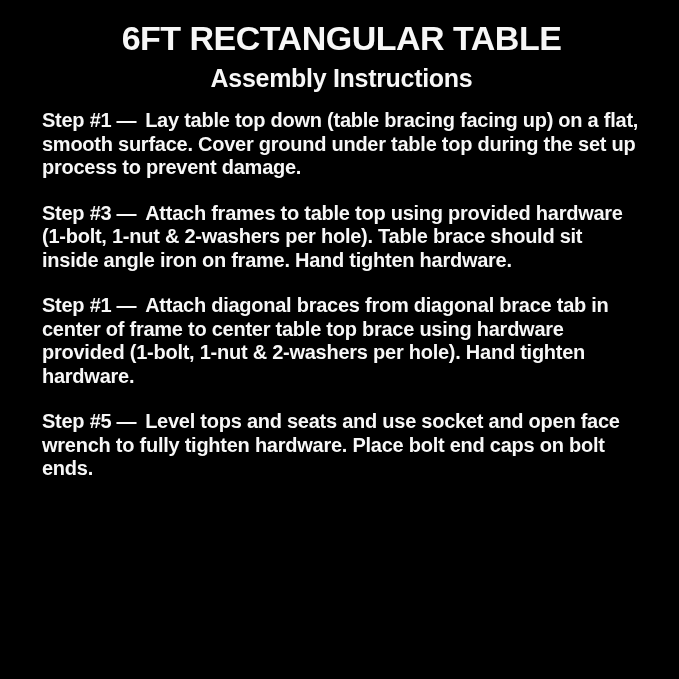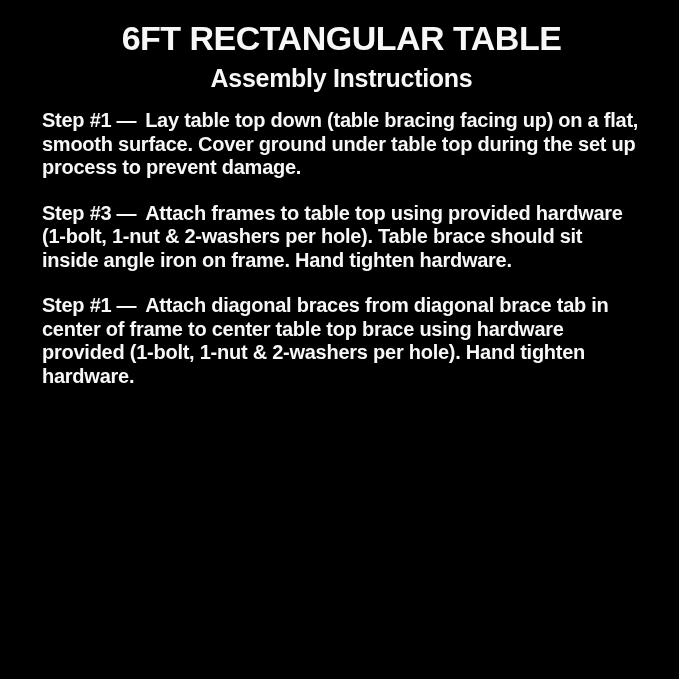--- a/index.html
+++ b/index.html
@@ -55,14 +55,15 @@
 <div class="canvas">
   <div class="header">
     <div class="title">6FT RECTANGULAR TABLE</div>
     <div class="subtitle">Assembly Instructions</div>
   </div>
 
   <div class="steps">
     <p class="step"><span>Step #1</span><span class="step-sep">—</span><span>Lay table top down (table bracing facing up) on a flat, smooth surface. Cover ground under table top during the set up process to prevent damage.</span></p>
     <p class="step"><span>Step #3</span><span class="step-sep">—</span><span>Attach frames to table top using provided hardware (1-bolt, 1-nut &amp; 2-washers per hole). Table brace should sit inside angle iron on frame. Hand tighten hardware.</span></p>
     <p class="step"><span>Step #1</span><span class="step-sep">—</span><span>Attach diagonal braces from diagonal brace tab in center of frame to center table top brace using hardware provided (1-bolt, 1-nut &amp; 2-washers per hole). Hand tighten hardware.</span></p>
+    <p class="step"><span>Step #5</span><span class="step-sep">—</span><span>Level tops and seats and use socket and open face wrench to fully tighten hardware. Place bolt end caps on bolt ends.</span></p>
   </div>
 </div>
 
 </body></html>

